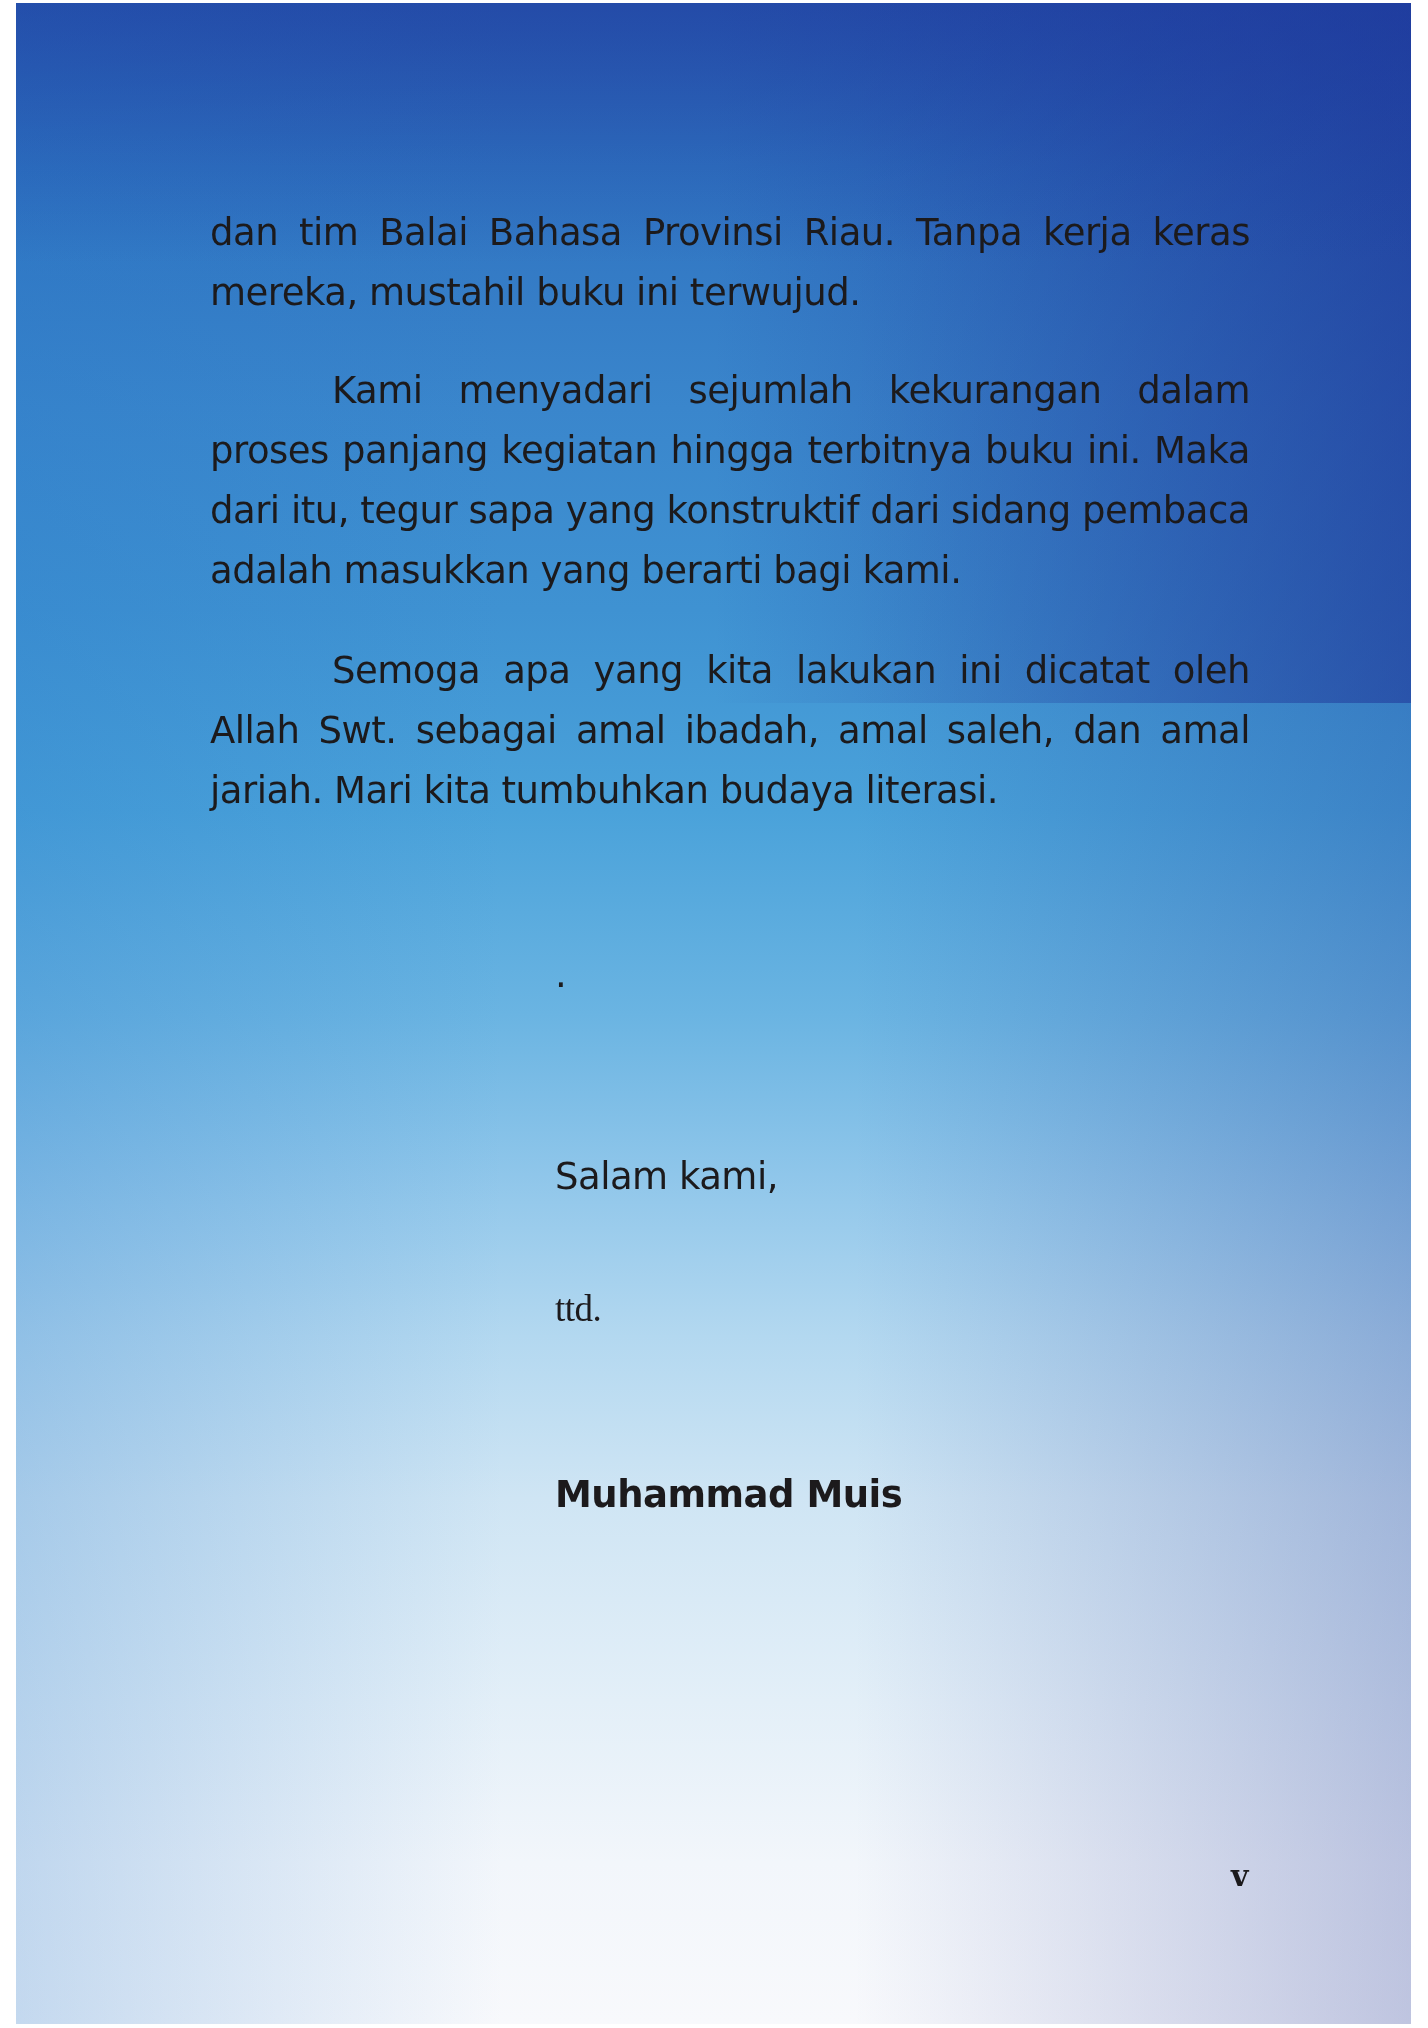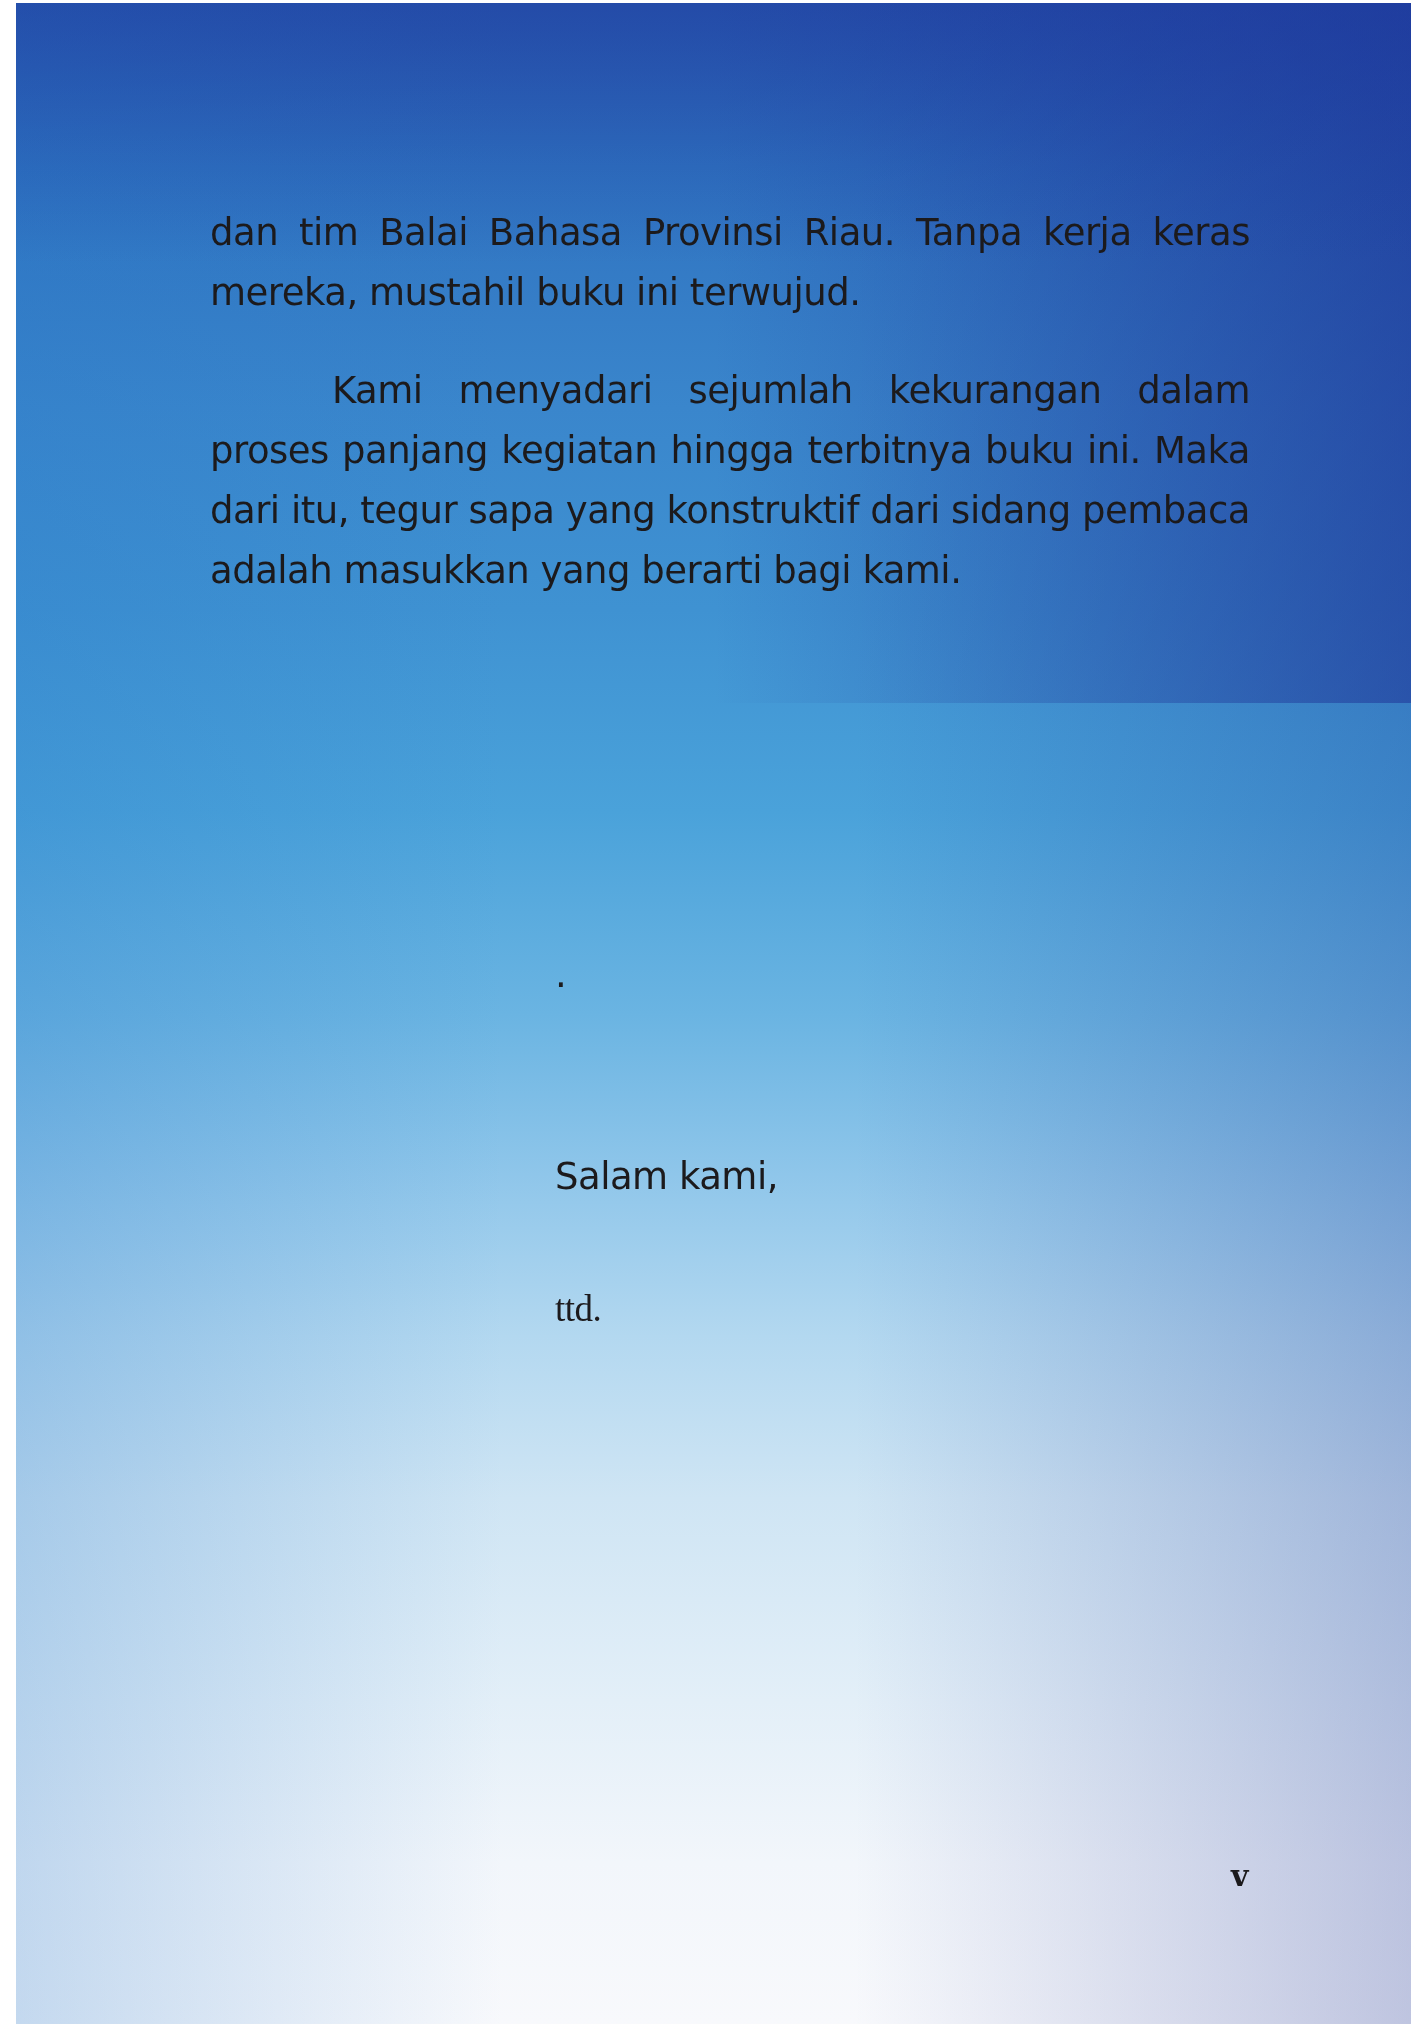--- a/index.html
+++ b/index.html
@@ -60,19 +60,21 @@
       font-family: "DejaVu Serif", serif; font-weight: bold; font-size: 30px; color: #1c1a1c;
     }
   </style>
 </head>
 <body>
 
 <div class="page">
   <div class="text" style="left:0;top:0;width:100%;height:100%;">
     <p class="para p1">dan tim Balai Bahasa Provinsi Riau. Tanpa kerja keras mereka, mustahil buku ini terwujud.</p>
     <p class="para indent p2">Kami menyadari sejumlah kekurangan dalam proses panjang kegiatan hingga terbitnya buku ini. Maka dari itu, tegur sapa yang konstruktif dari sidang pembaca adalah masukkan yang berarti bagi kami.</p>
+    <p class="para indent p3">Semoga apa yang kita lakukan ini dicatat oleh Allah Swt. sebagai amal ibadah, amal saleh, dan amal jariah. Mari kita tumbuhkan budaya literasi.</p>
 
     <p class="sig dot">.</p>
     <p class="sig salam">Salam kami,</p>
     <p class="sig ttd">ttd.</p>
+    <p class="sig name">Muhammad Muis</p>
   </div>
   <div class="pagenum">v</div>
 </div>
 
 </body></html>

